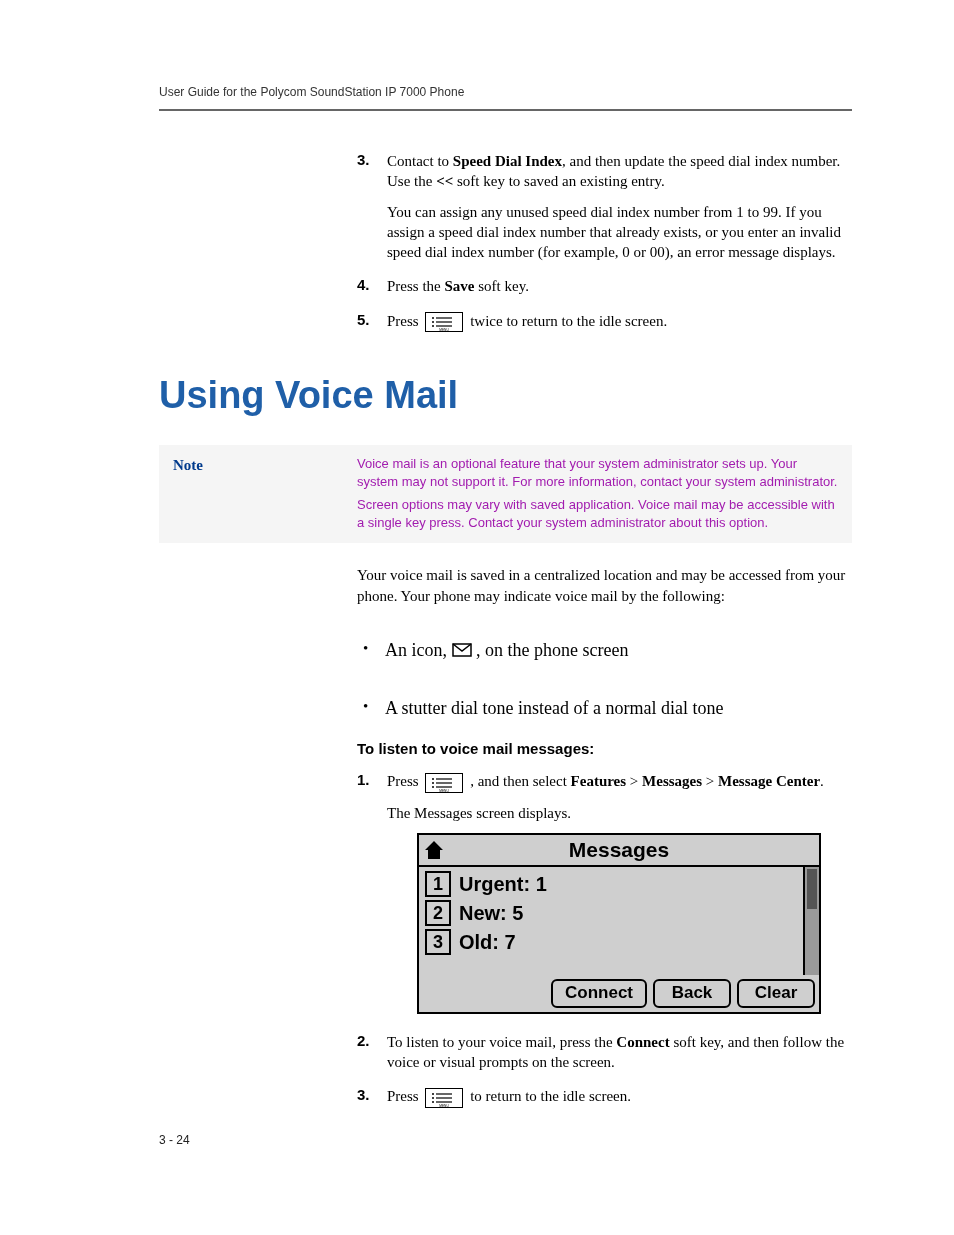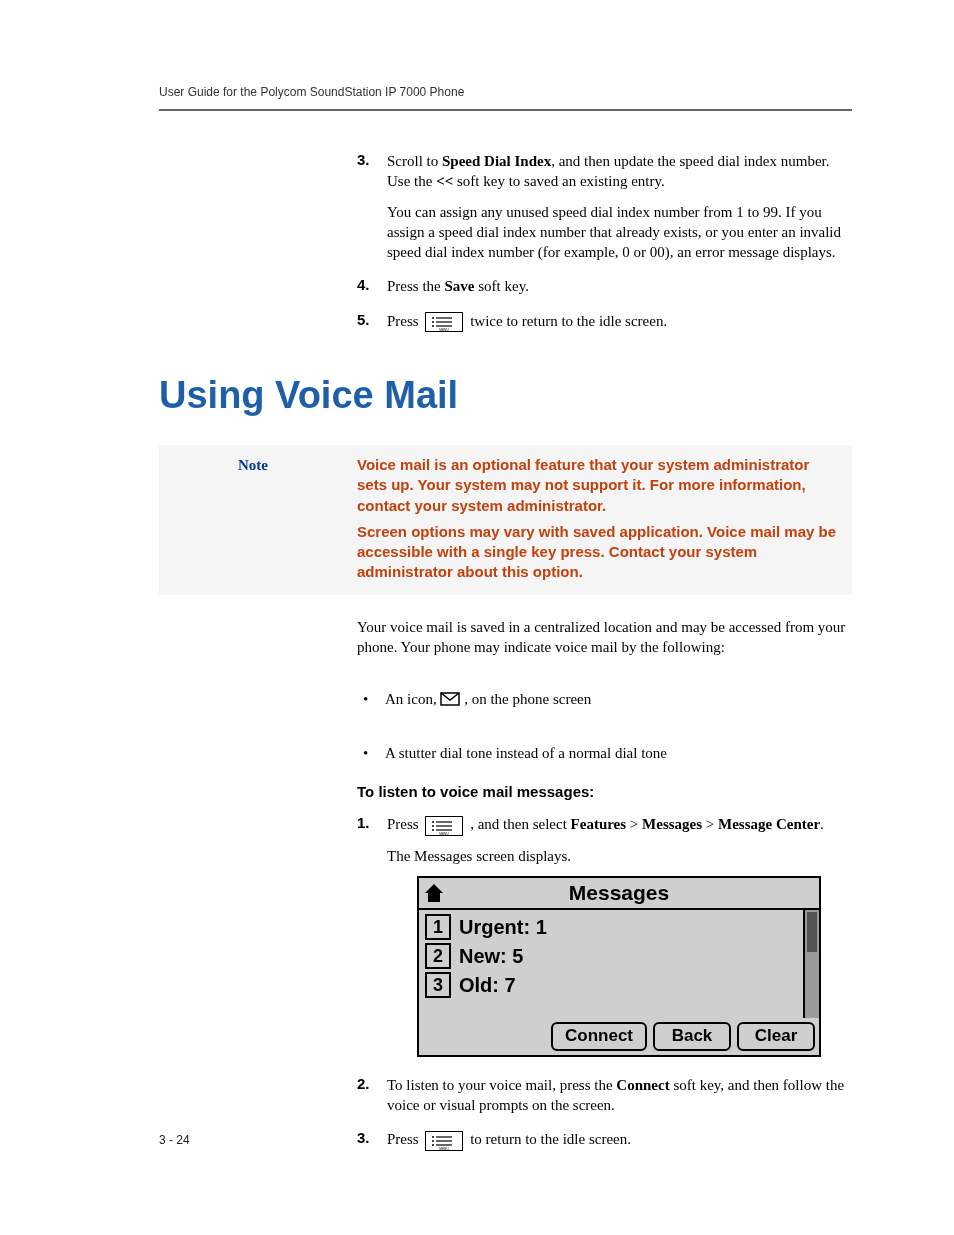--- a/index.html
+++ b/index.html
@@ -74,54 +74,53 @@
   .note-block {
     display: flex;
     align-items: flex-start;
     background: #f5f5f5;
     margin-left: 0;
     padding: 10px 14px 12px 14px;
   }
   .note-block .note-label {
     width: 184px;
     flex: 0 0 184px;
-    text-align: center;
+    text-align: left;
     padding-right: 24px;
     box-sizing: border-box;
     color: #003a8c;
     font-weight: bold;
     font-family: "Times New Roman", serif;
     font-size: 15px;
     padding-top: 2px;
   }
   .note-block .note-body {
     flex: 1;
     font-family: Arial, Helvetica, sans-serif;
-    font-size: 15px;
+    font-size: 13px;
     line-height: 1.35;
-    color: #c2410c;
-    font-weight: bold;
+    color: #a21caf;
   }
   .note-body p { margin: 0 0 6px 0; }
   .note-body p:last-child { margin-bottom: 0; }
 
   .body-para {
     font-size: 15px;
     line-height: 1.35;
     margin: 22px 0 12px 0;
   }
   ul.bullets {
     list-style: none;
     padding: 0;
     margin: 8px 0 20px 0;
   }
   ul.bullets li {
     position: relative;
     padding-left: 28px;
-    font-size: 15px;
+    font-size: 18px;
     line-height: 1.35;
     margin-bottom: 12px;
     margin-top: 32px;
   }
   ul.bullets li::before {
     content: "•";
     position: absolute;
     left: 6px;
     top: 0;
     font-size: 15px;
@@ -239,21 +238,21 @@
 <div class="page">
 
   <div class="running-header">User Guide for the Polycom SoundStation IP 7000 Phone</div>
 
   <div class="content-col">
     <ol class="steps">
       <li>
         <span class="num">3.</span>
         <div class="step-body">
           <p>
-            <span>Scroll to </span><span class="strong">Speed Dial Index</span><span>, and then update the speed dial index number. Use the </span><span class="strong">&lt;&lt;</span><span> soft key to saved an existing entry.</span>
+            <span>Contact to </span><span class="strong">Speed Dial Index</span><span>, and then update the speed dial index number. Use the </span><span class="strong">&lt;&lt;</span><span> soft key to saved an existing entry.</span>
           </p>
           <p>You can assign any unused speed dial index number from 1 to 99. If you assign a speed dial index number that already exists, or you enter an invalid speed dial index number (for example, 0 or 00), an error message displays.</p>
         </div>
       </li>
       <li>
         <span class="num">4.</span>
         <div class="step-body">
           <p>
             <span>Press the </span><span class="strong">Save</span><span> soft key.</span>
           </p>

